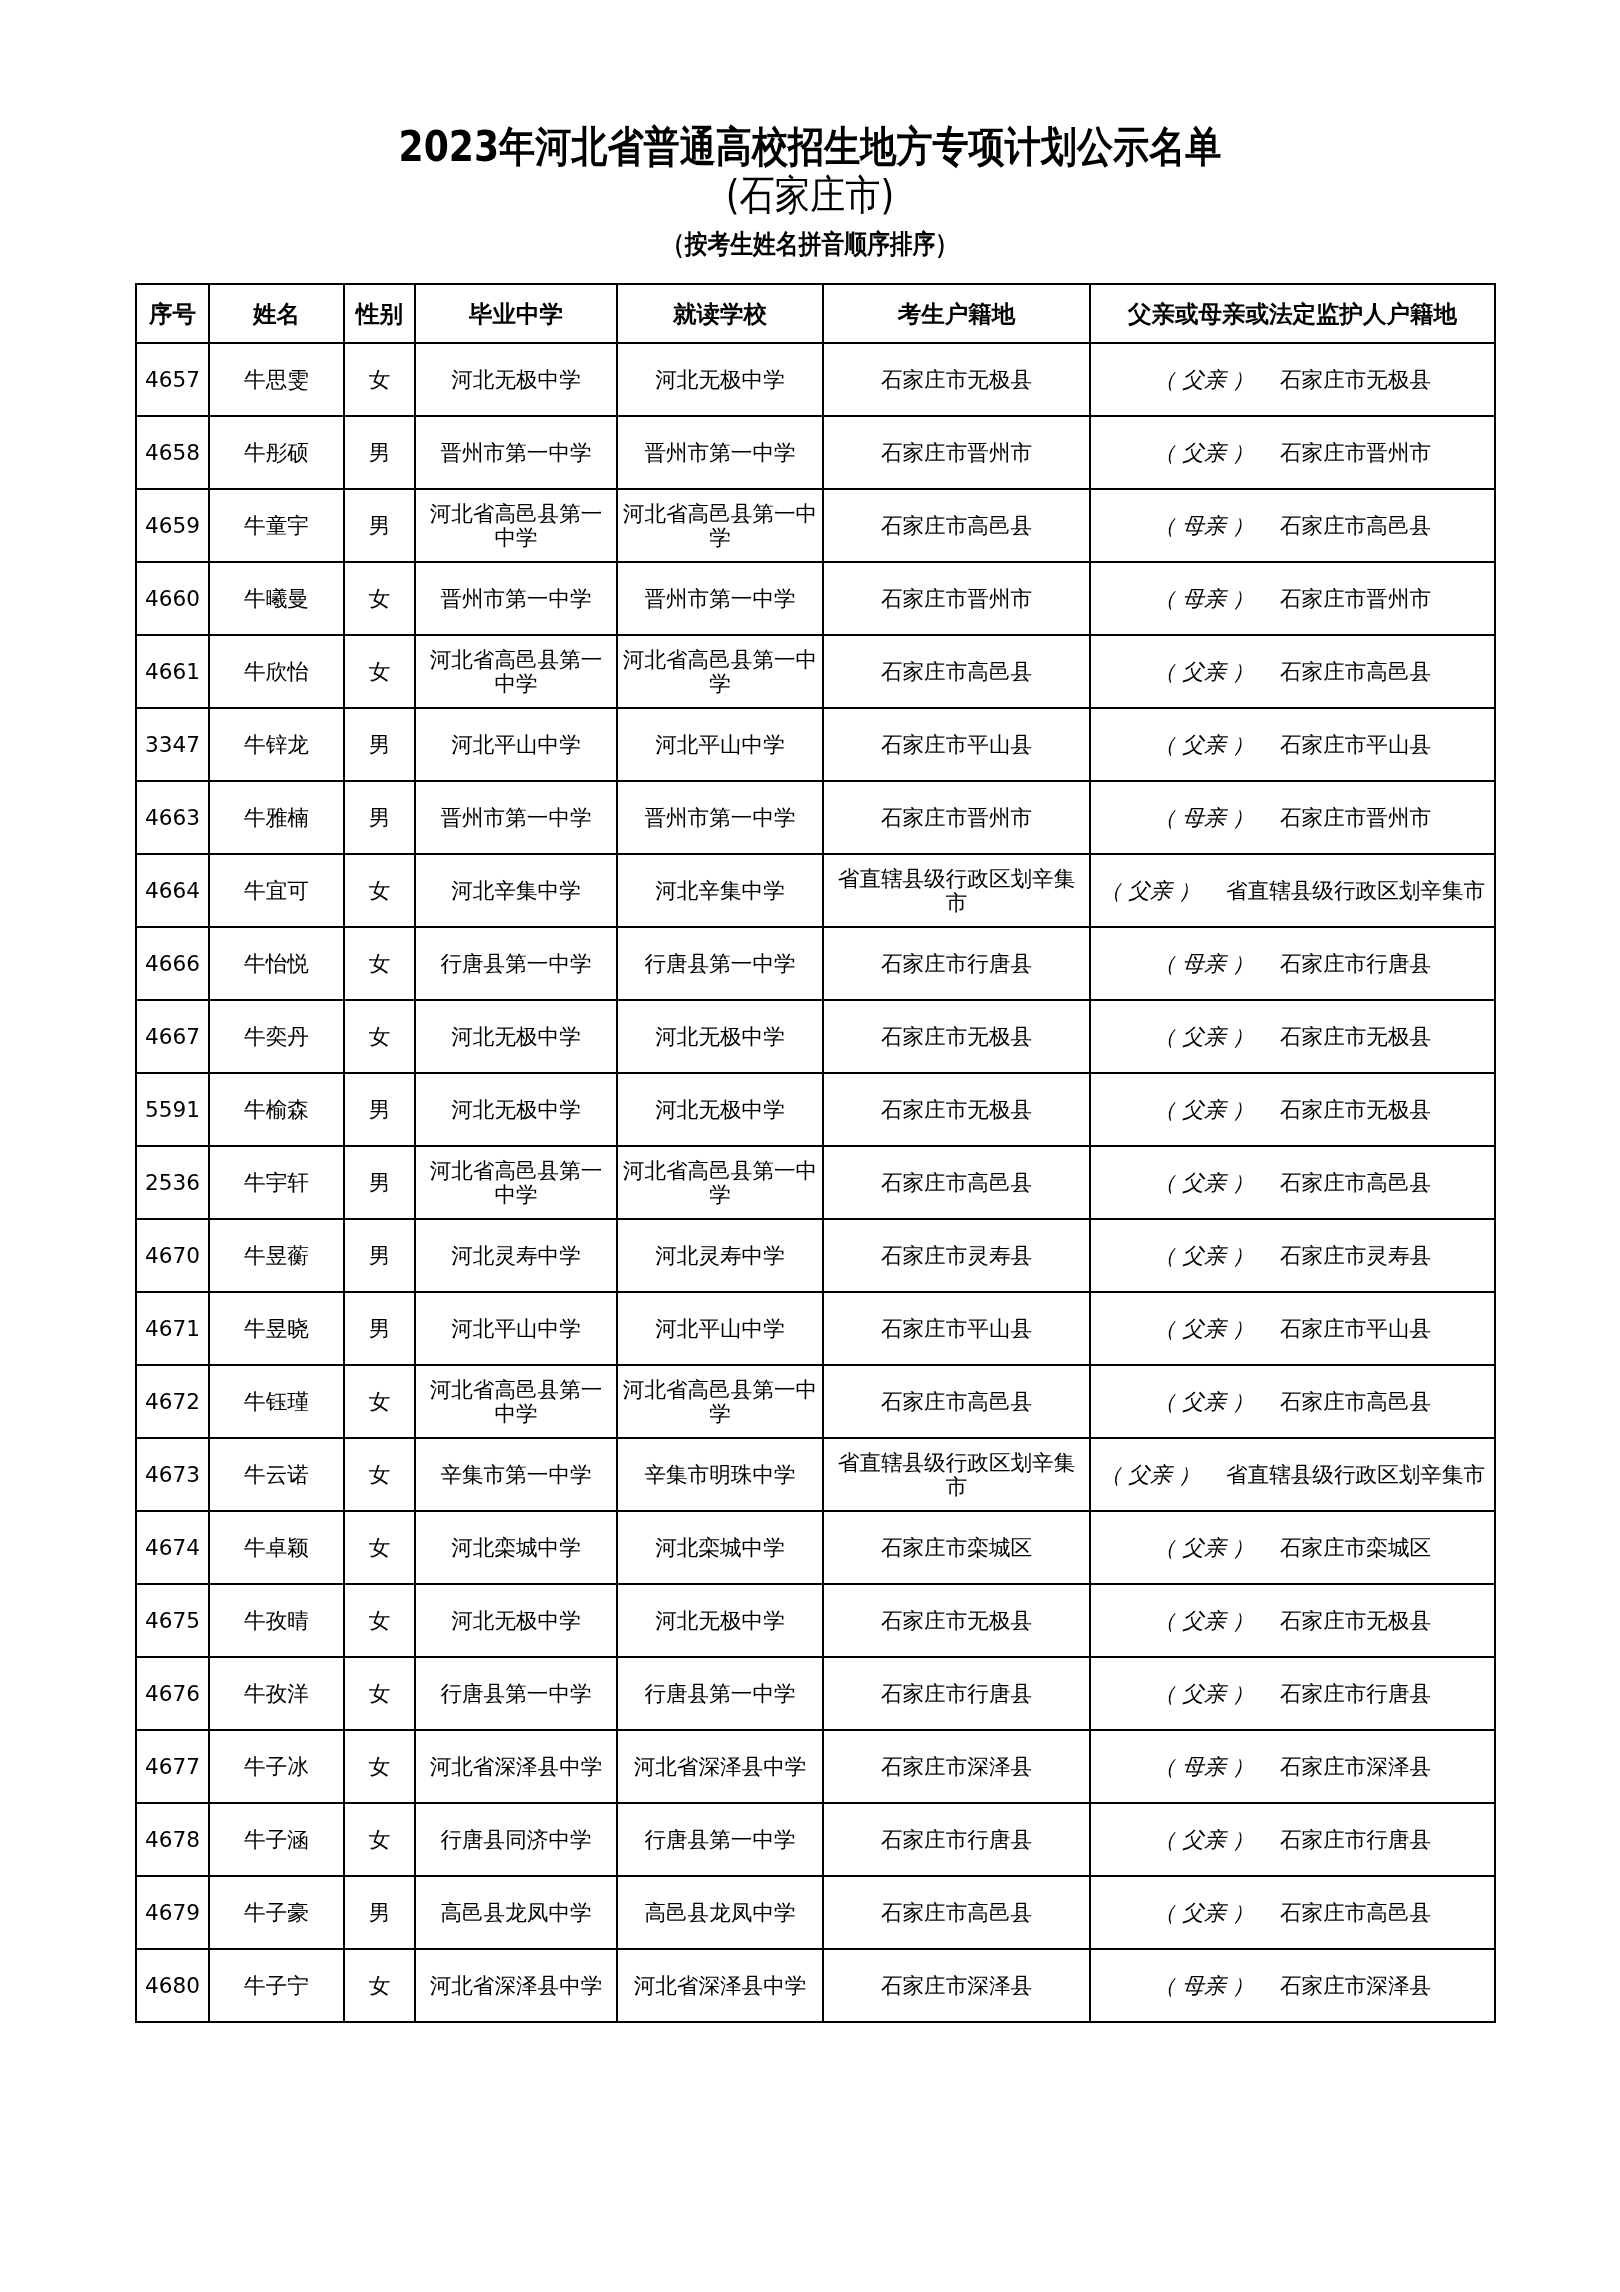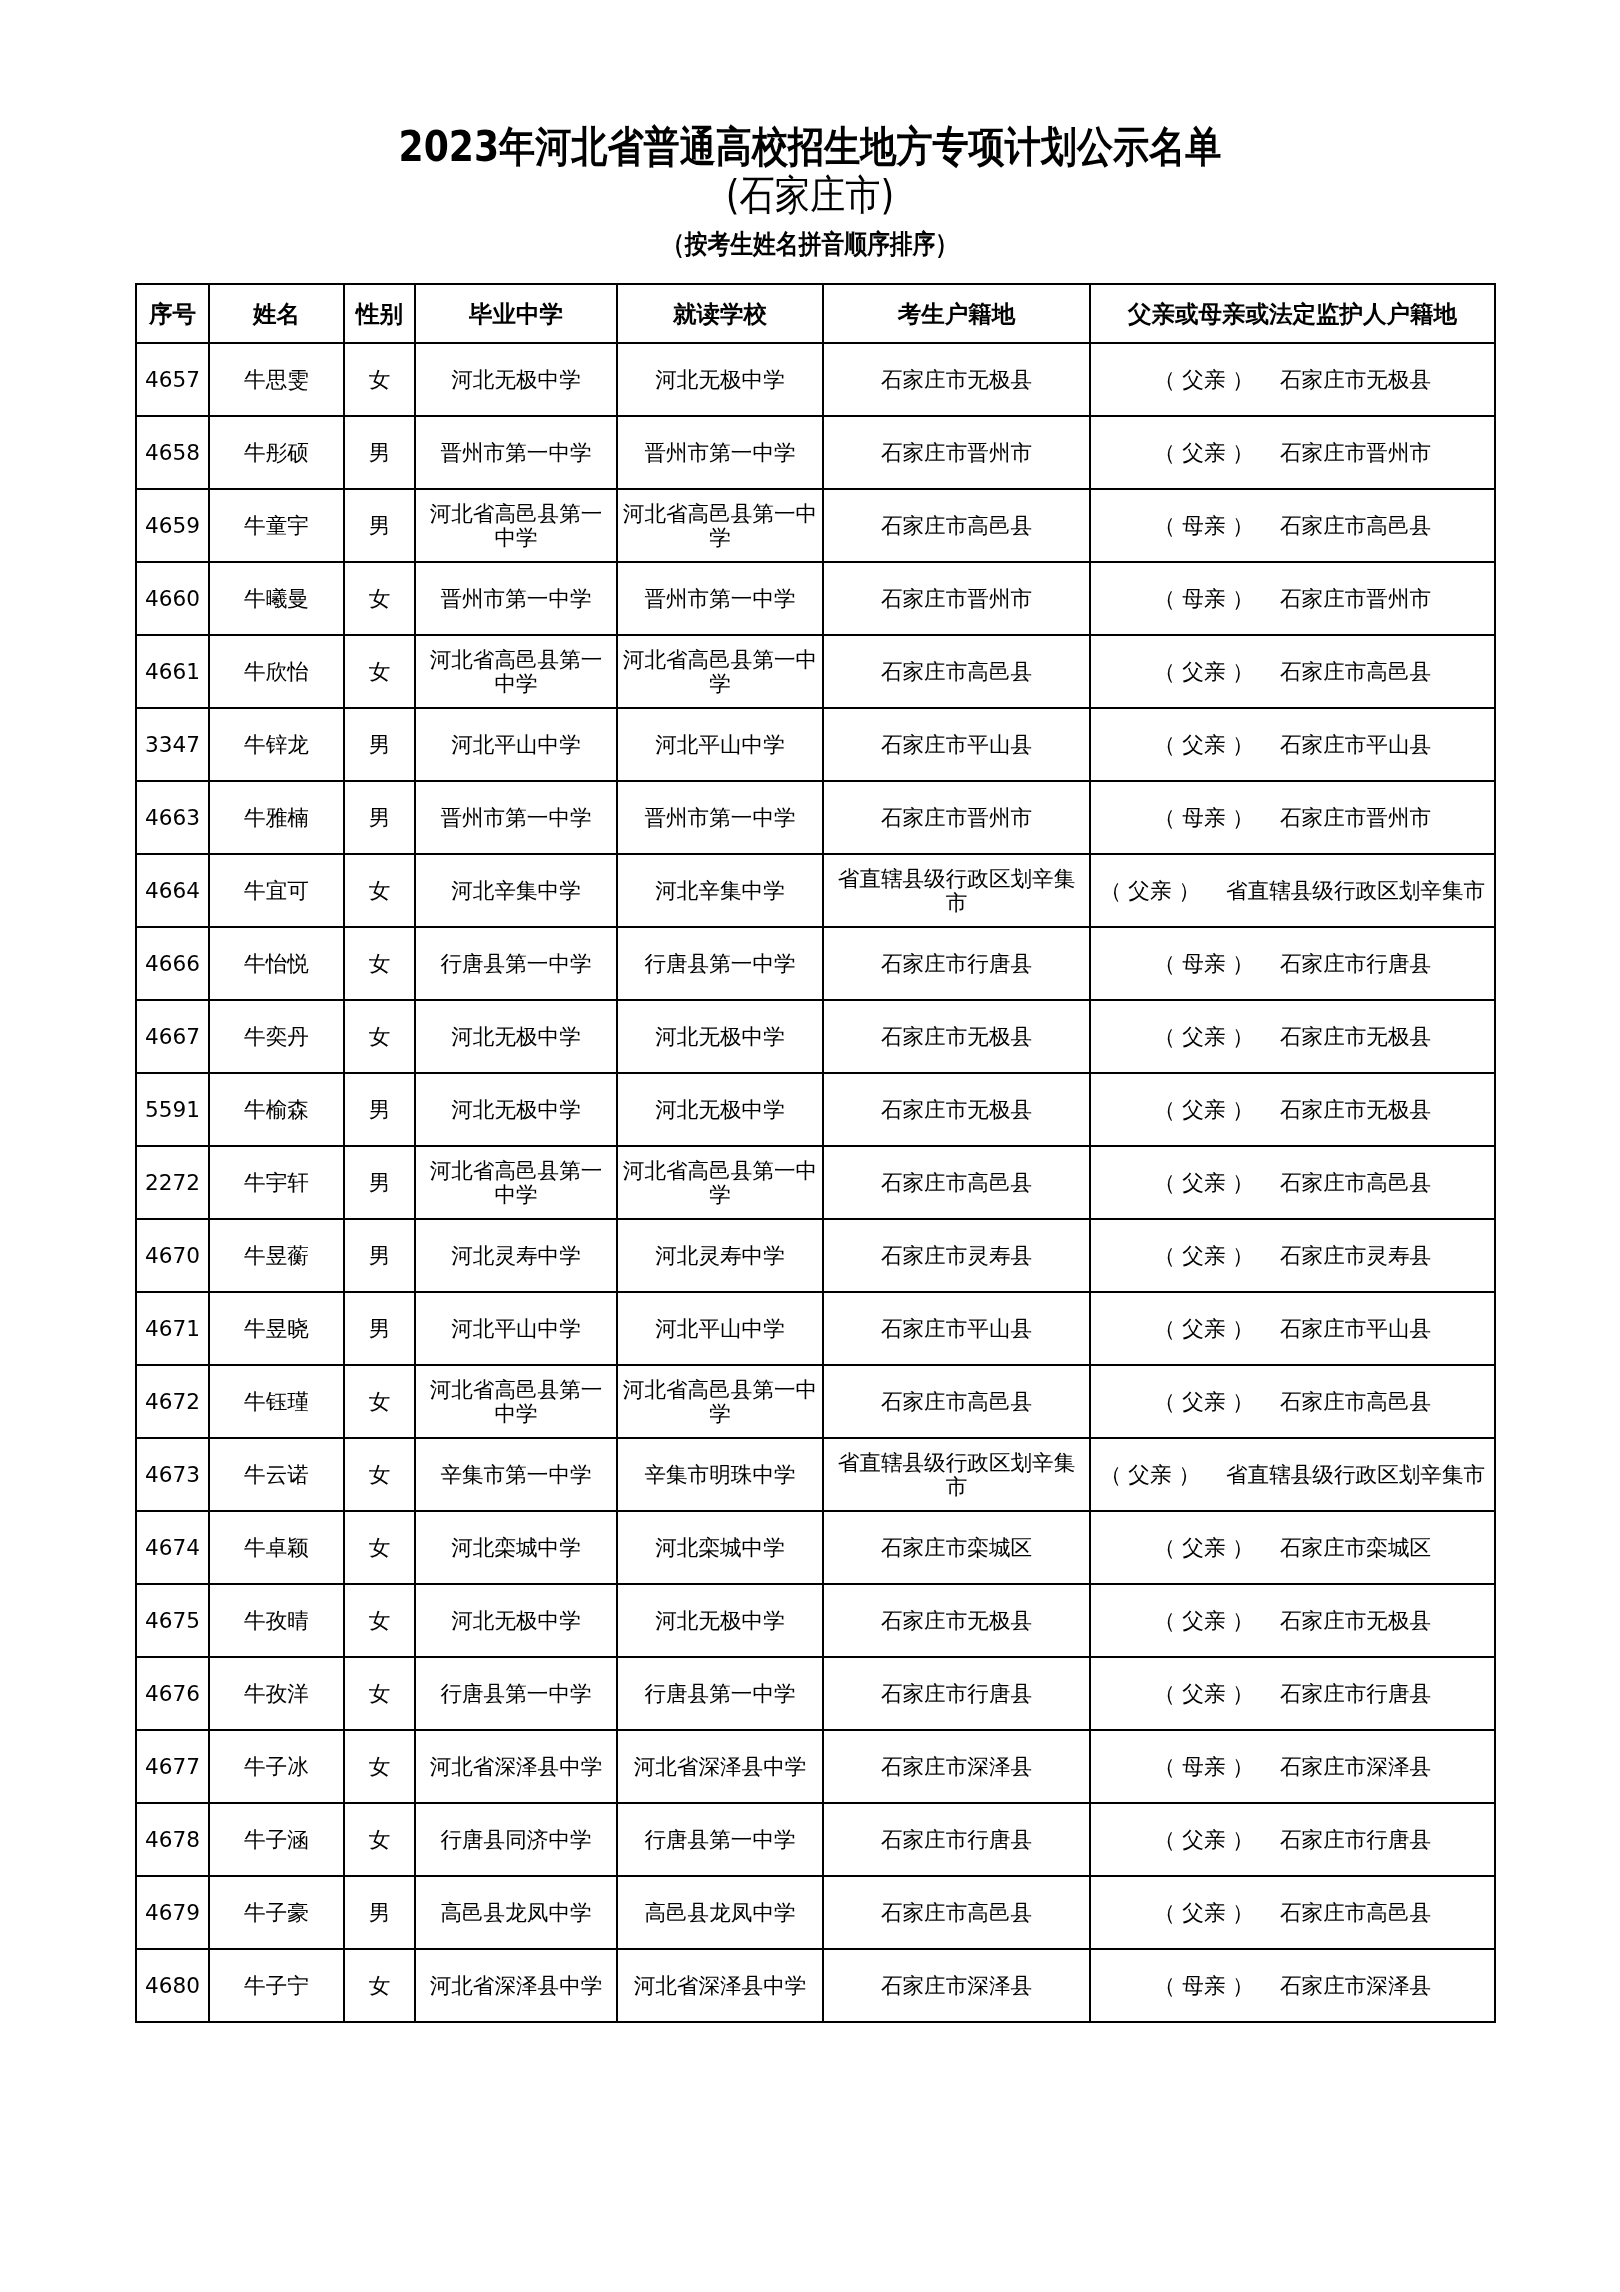--- a/index.html
+++ b/index.html
@@ -16,21 +16,21 @@
           font-family: "DejaVu Sans", "Liberation Sans", sans-serif; transform: scaleX(0.86); }
   table.roster { position: absolute; left: 135px; top: 283px; width: 1358px;
                  border-collapse: collapse; table-layout: fixed; border: 2.9px solid #000; }
   table.roster th, table.roster td { border: 2.9px solid #000; text-align: center;
                  vertical-align: middle; padding: 0 3.9px; overflow: hidden; }
   table.roster th { height: 57px; font-size: 23.5px; font-weight: bold;
                     font-family: Liberation Sans, sans-serif; }
   table.roster td { height: 71px; font-size: 21.6px; line-height: 23.5px;
                     font-family: "DejaVu Sans", "Liberation Sans", sans-serif; }
   td.num { font-family: "Liberation Serif", "DejaVu Serif", serif; font-size: 21.6px; margin-left: 28px; }
-  .rel { display: inline-block; margin-right: 26px; }
+  .rel { display: inline-block; margin-right: 26px; font-style: italic; }
 </style>
 </head>
 <body>
 
 <div class="title">2023年河北省普通高校招生地方专项计划公示名单</div>
 <div class="subtitle">(石家庄市)</div>
 <div class="note">（按考生姓名拼音顺序排序）</div>
 
 <table class="roster">
   <colgroup>
@@ -147,21 +147,21 @@
       <tr>
         <td class="num">5591</td>
         <td>牛榆森</td>
         <td>男</td>
         <td>河北无极中学</td>
         <td>河北无极中学</td>
         <td>石家庄市无极县</td>
         <td><span class="rel">（ 父亲 ）</span><span>石家庄市无极县</span></td>
       </tr>
       <tr>
-        <td class="num">2272</td>
+        <td class="num">2536</td>
         <td>牛宇轩</td>
         <td>男</td>
         <td>河北省高邑县第一中学</td>
         <td>河北省高邑县第一中学</td>
         <td>石家庄市高邑县</td>
         <td><span class="rel">（ 父亲 ）</span><span>石家庄市高邑县</span></td>
       </tr>
       <tr>
         <td class="num">4670</td>
         <td>牛昱蘅</td>

